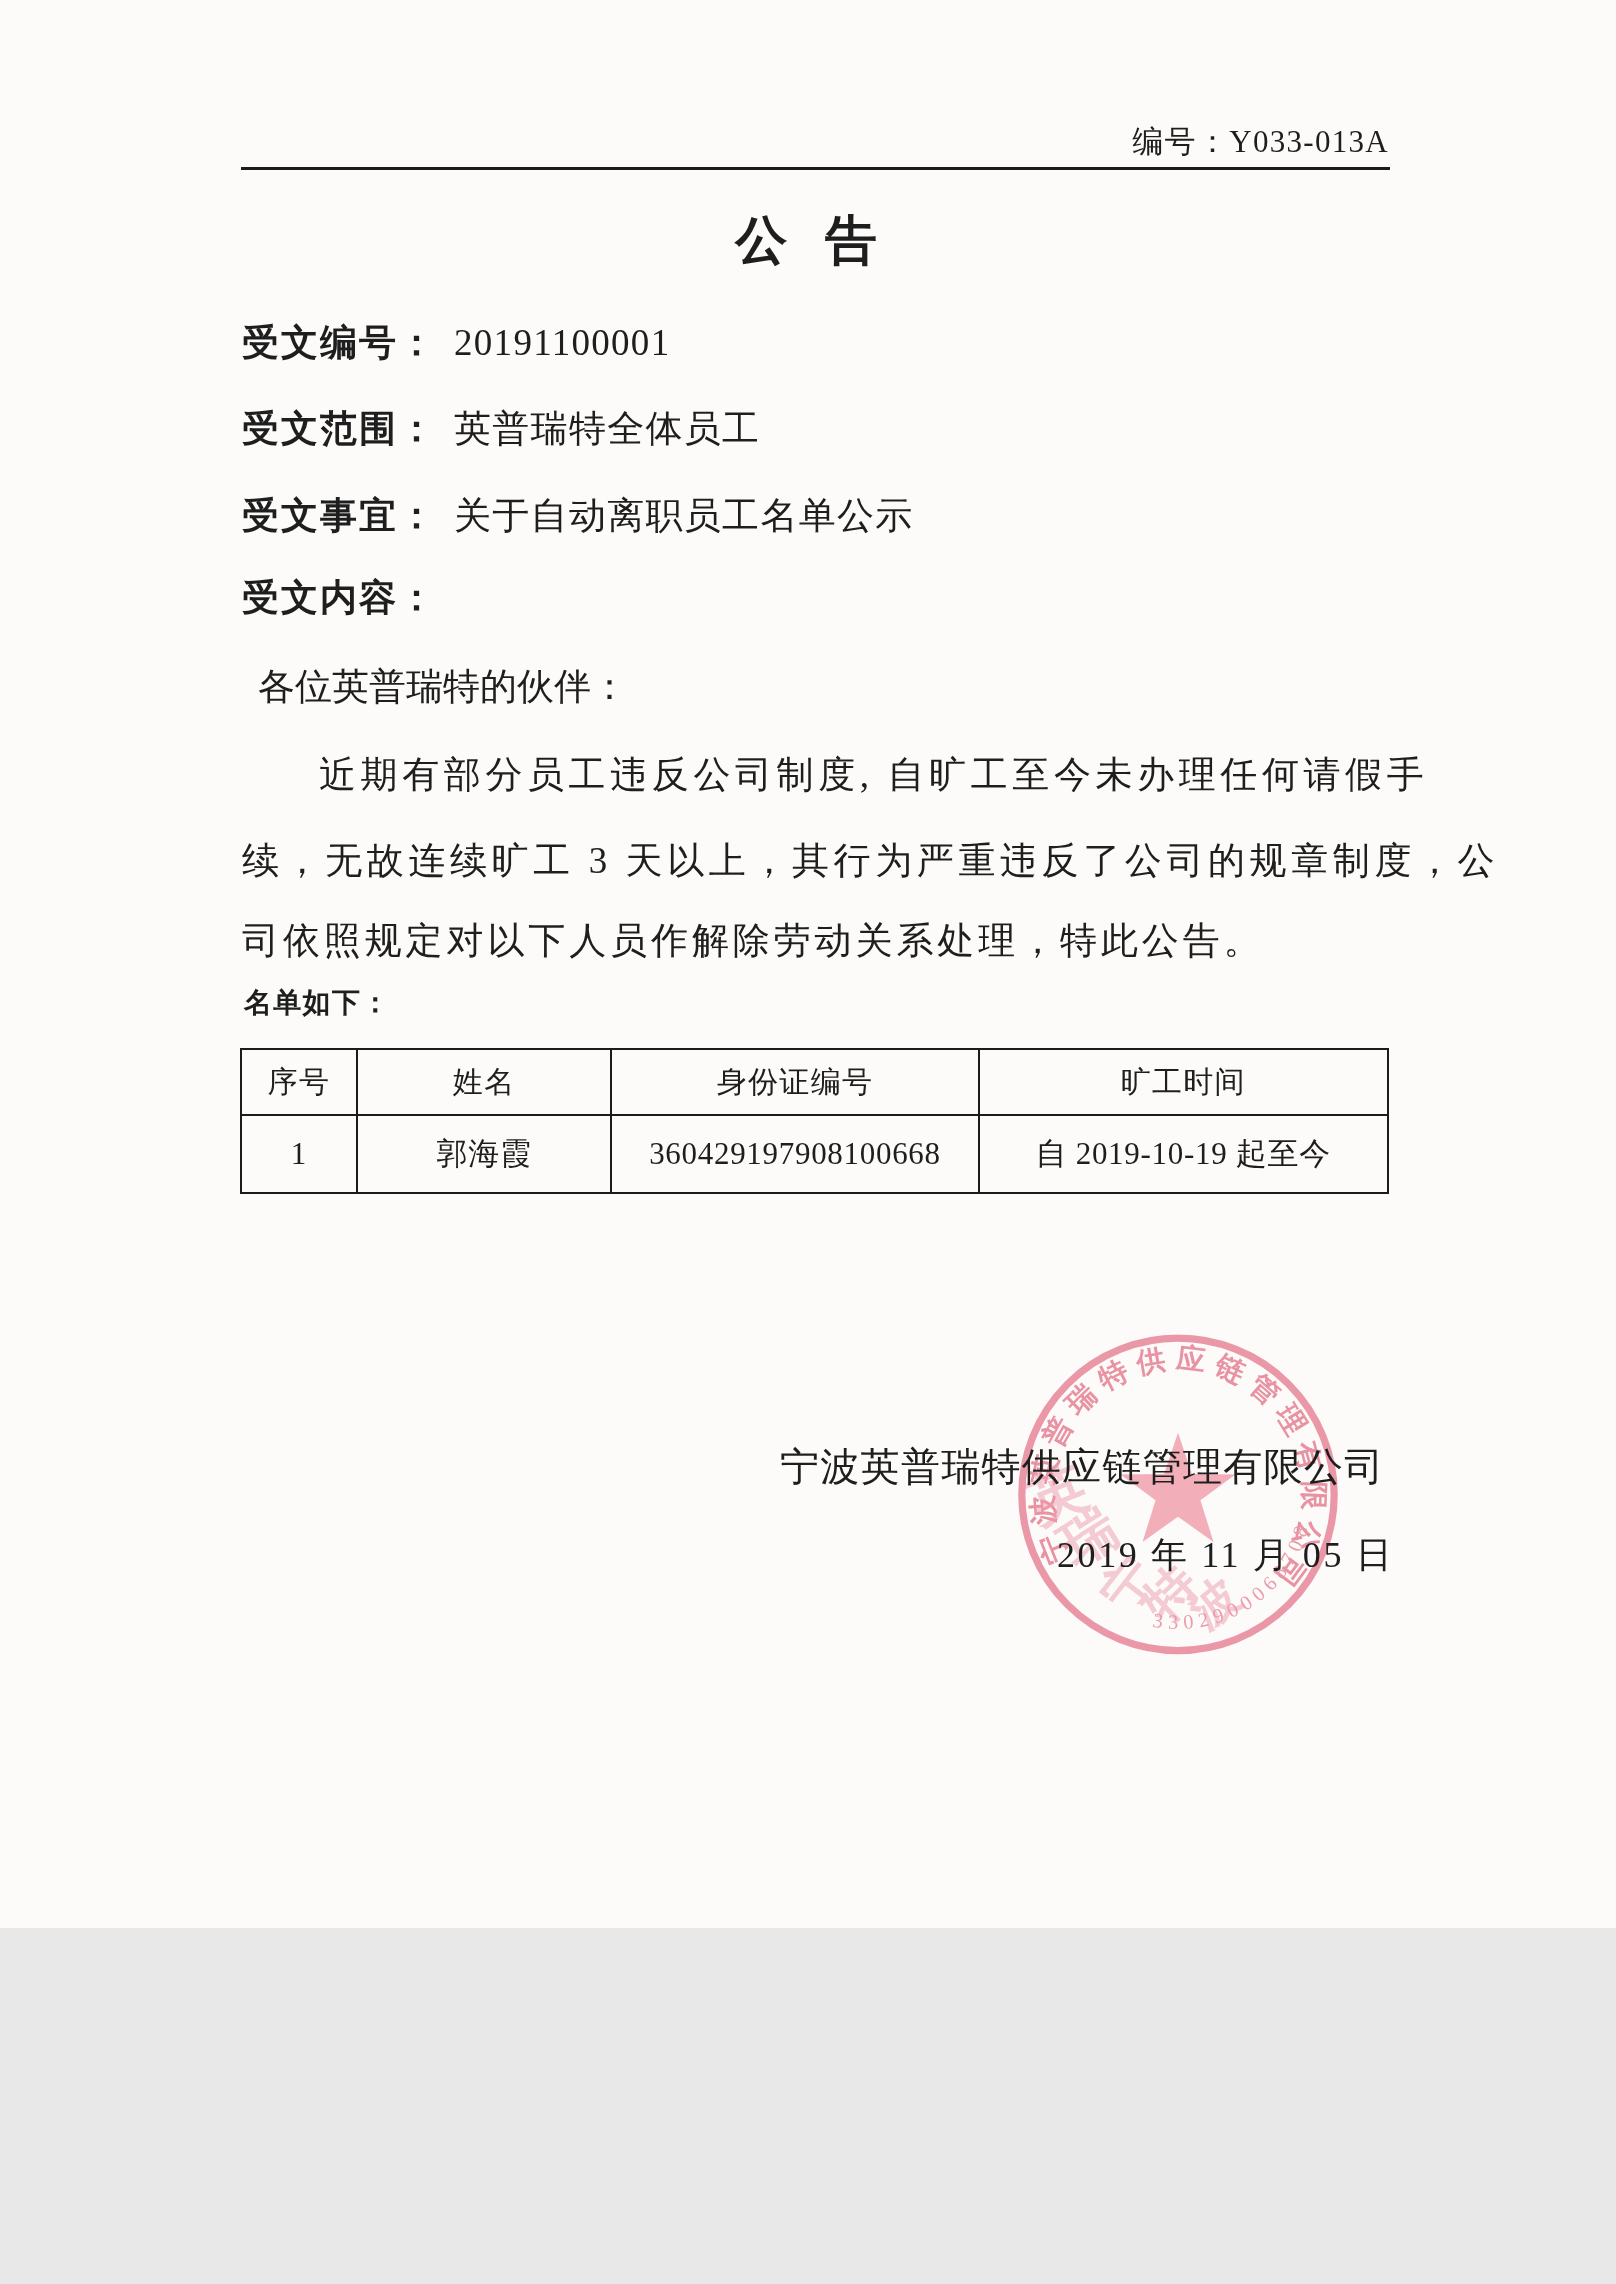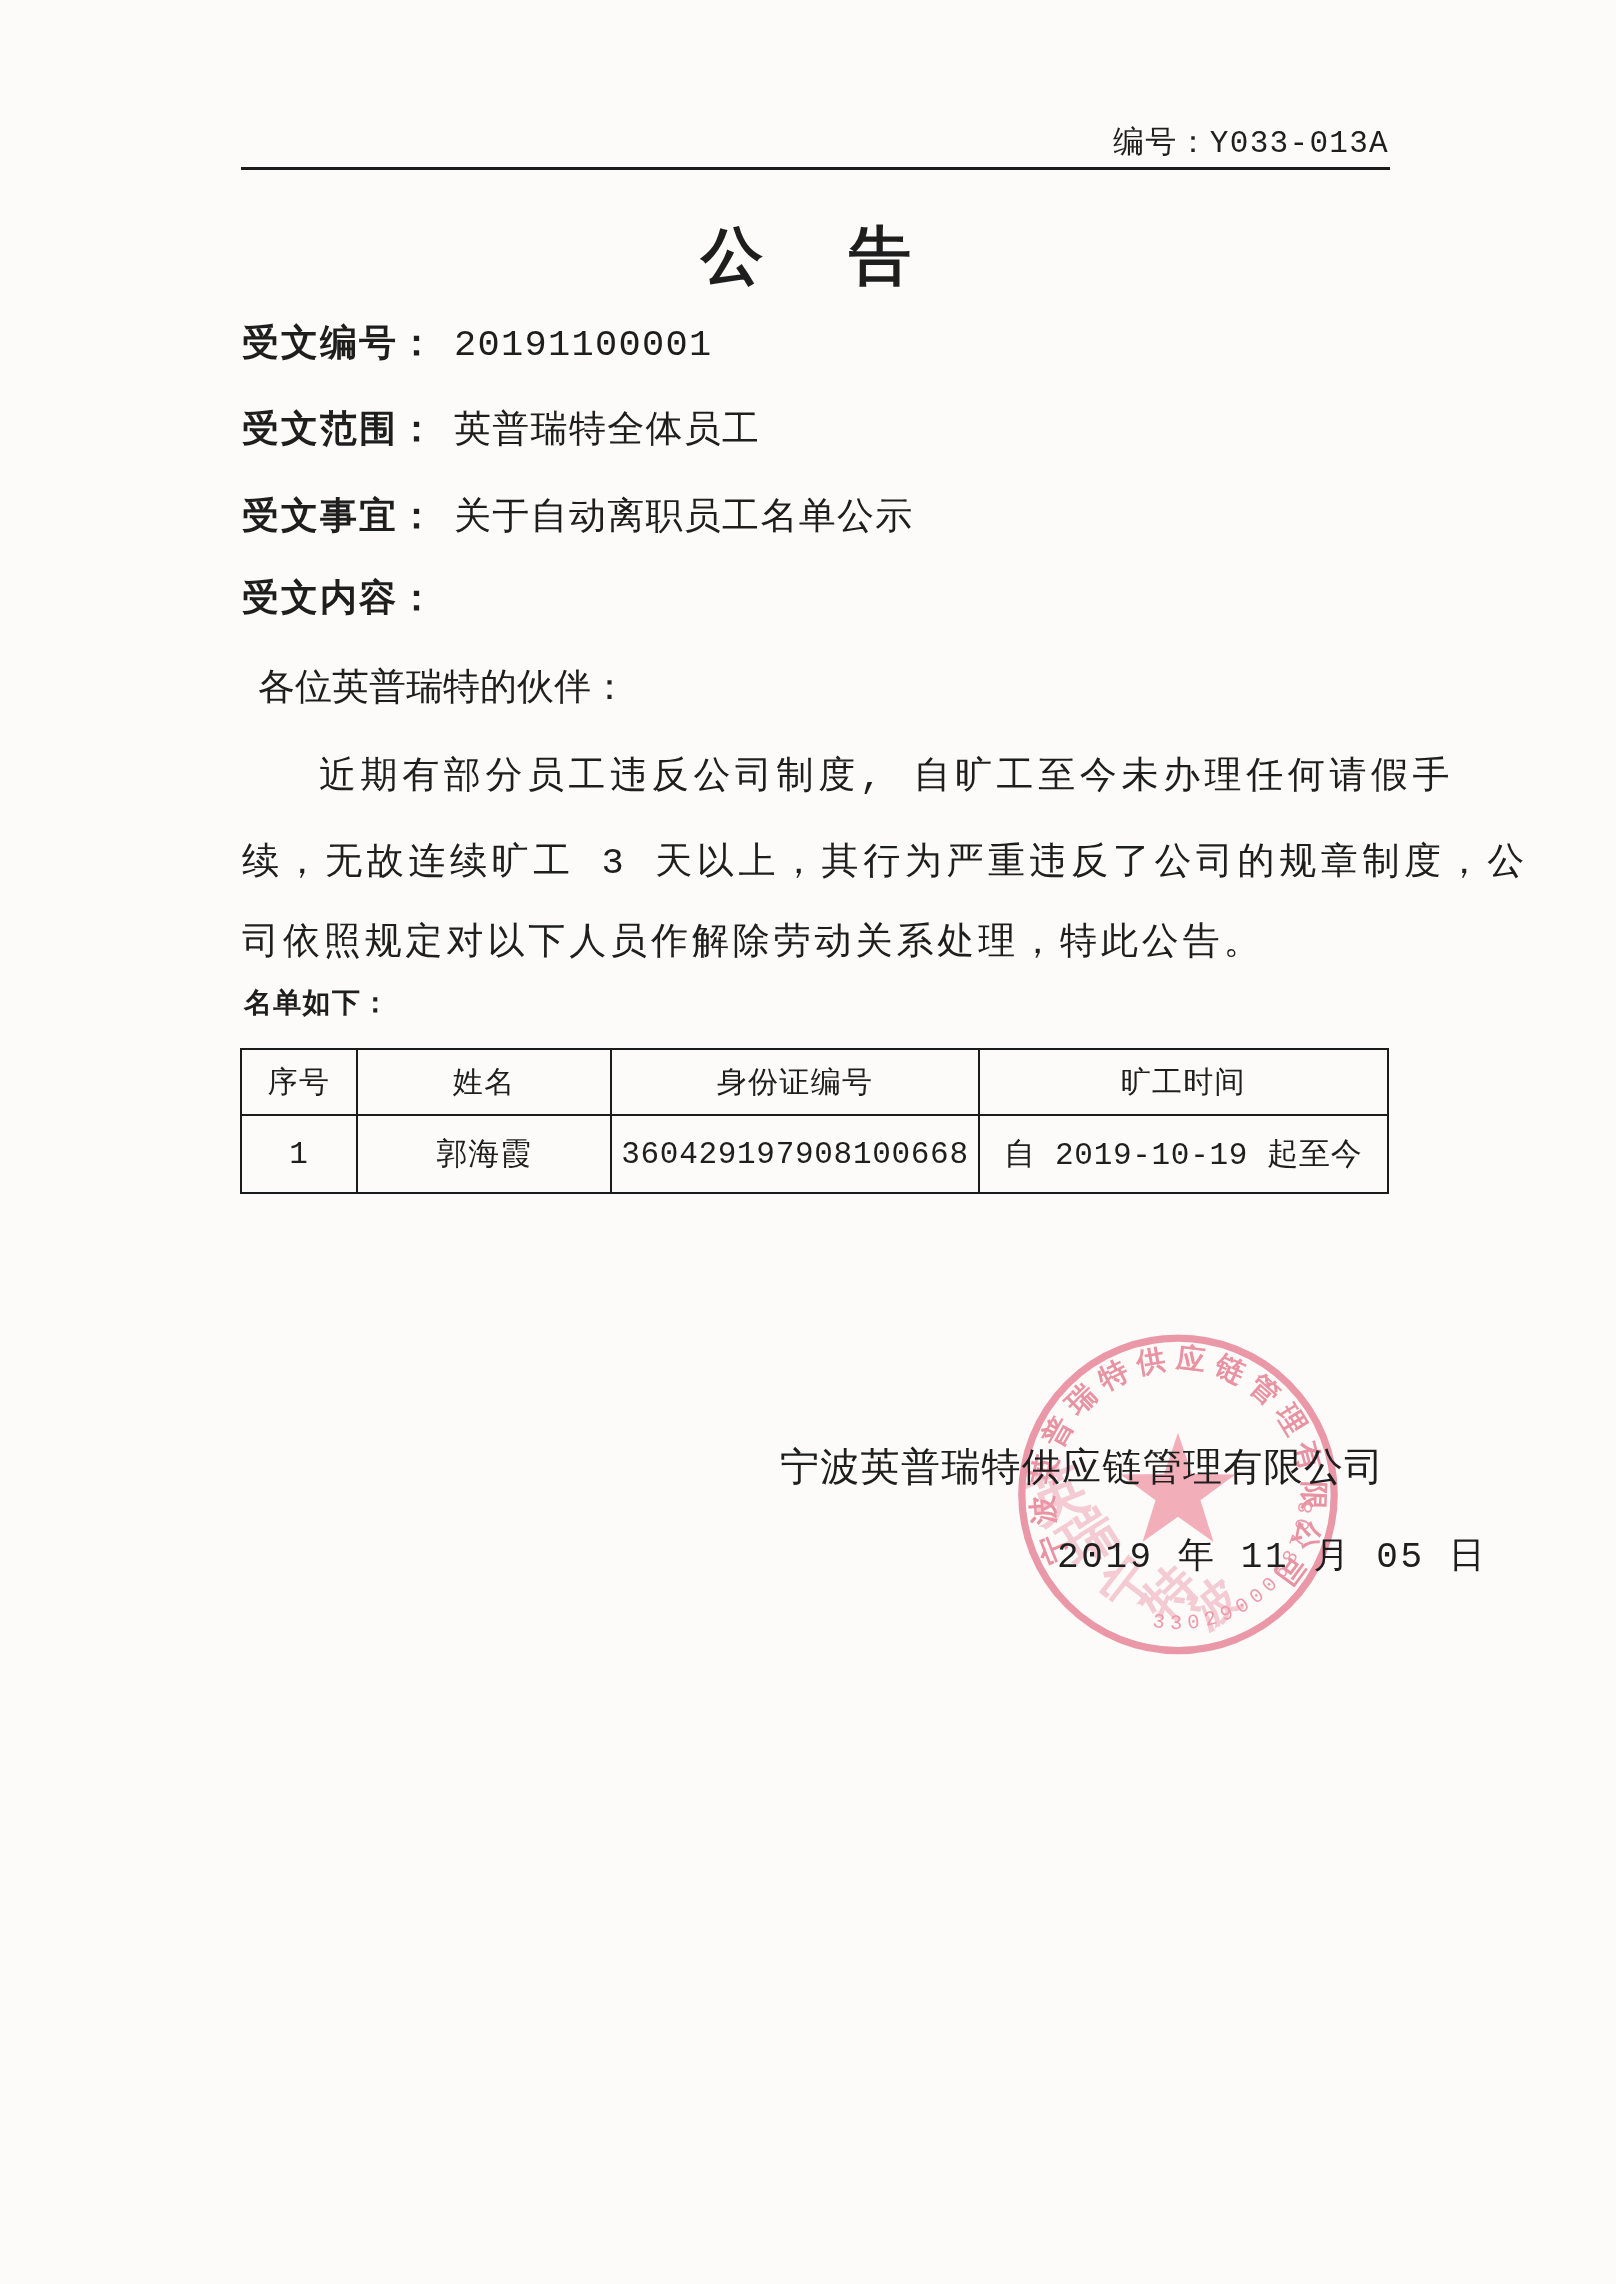--- a/index.html
+++ b/index.html
@@ -1,35 +1,35 @@
 <!DOCTYPE html>
 <html style="font-size:10.4px"><head>
 <meta charset="utf-8">
 <style>
   html,body { margin:0; padding:0; background:#e8e8e8; }
   .page {
     position:relative;
-    width:1616px; height:2284px;
+    width:1616px; height:1928px;
     margin:0 auto;
     background:#fcfbf9;
-    font-family:Liberation Mono, monospace;
+    font-family:Liberation Serif, serif;
     color:#1e1e1e;
     overflow:hidden;
   }
   .doc-code {
     position:absolute; top:121px; right:227px;
     font-size:31px; letter-spacing:1.3px; white-space:nowrap;
   }
   .head-rule {
     position:absolute; left:241px; top:167px;
     width:1149px; height:3.3px; background:#1c1c1c;
   }
   .doc-title {
-    position:absolute; top:214px; left:0; width:100%;
-    text-align:center; font-size:62px; font-weight:bold;
+    position:absolute; top:206px; left:0; width:100%;
+    text-align:center; font-size:52px; font-weight:bold;
     letter-spacing:3.9px; white-space:pre;
   }
   .meta-line {
     position:absolute; left:242px; font-size:37px; white-space:nowrap;
   }
   .meta-line .label { font-weight:bold; letter-spacing:2px; }
   .meta-line .value { margin-left:17px; letter-spacing:1.3px; }
   .meta-1 { top:318px; }
   .meta-2 { top:404px; }
   .meta-3 { top:491px; }

